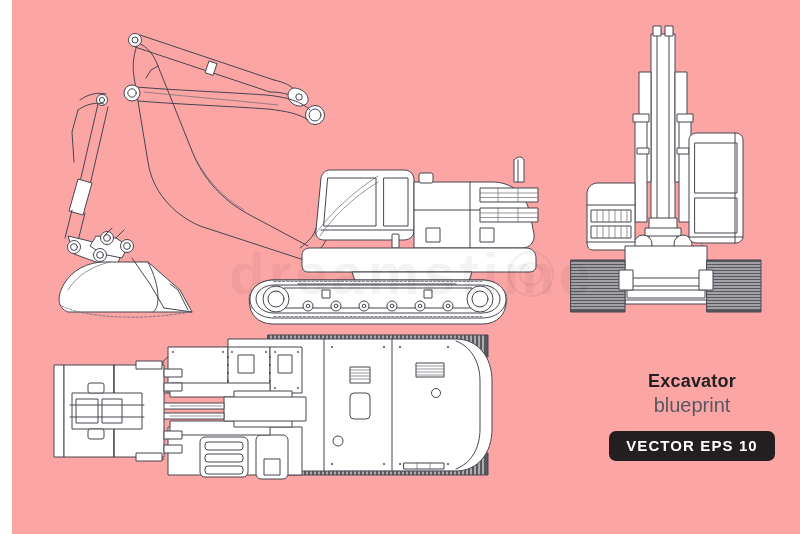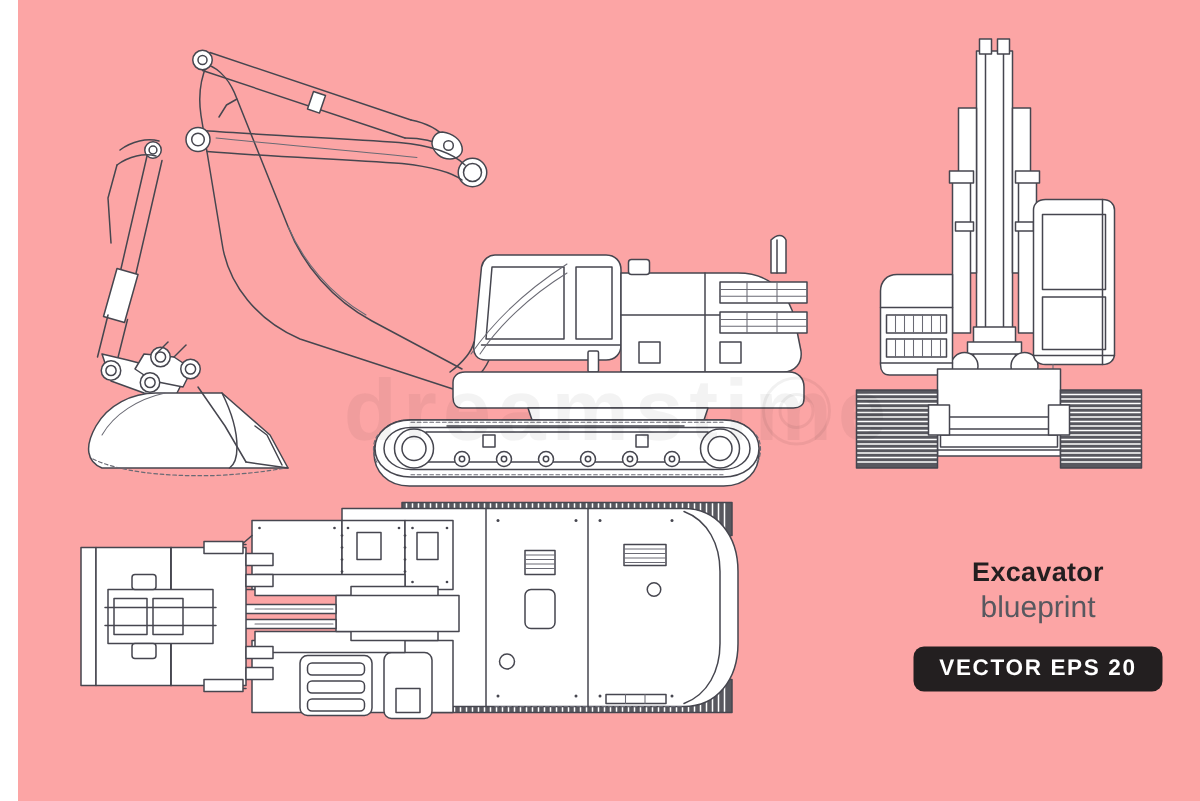--- a/index.html
+++ b/index.html
@@ -562,17 +562,17 @@
 
   <div id="watermark">
     <div id="watermark-text">dreamstime</div>
     <div id="watermark-mark"></div>
   </div>
 
   <div id="caption">
     <div id="caption-title">Excavator</div>
     <div id="caption-subtitle">blueprint</div>
     <div id="badge">
-      <span id="badge-label">VECTOR EPS 20</span>
+      <span id="badge-label">VECTOR EPS 10</span>
     </div>
   </div>
 
 </div>
 
 </body></html>

